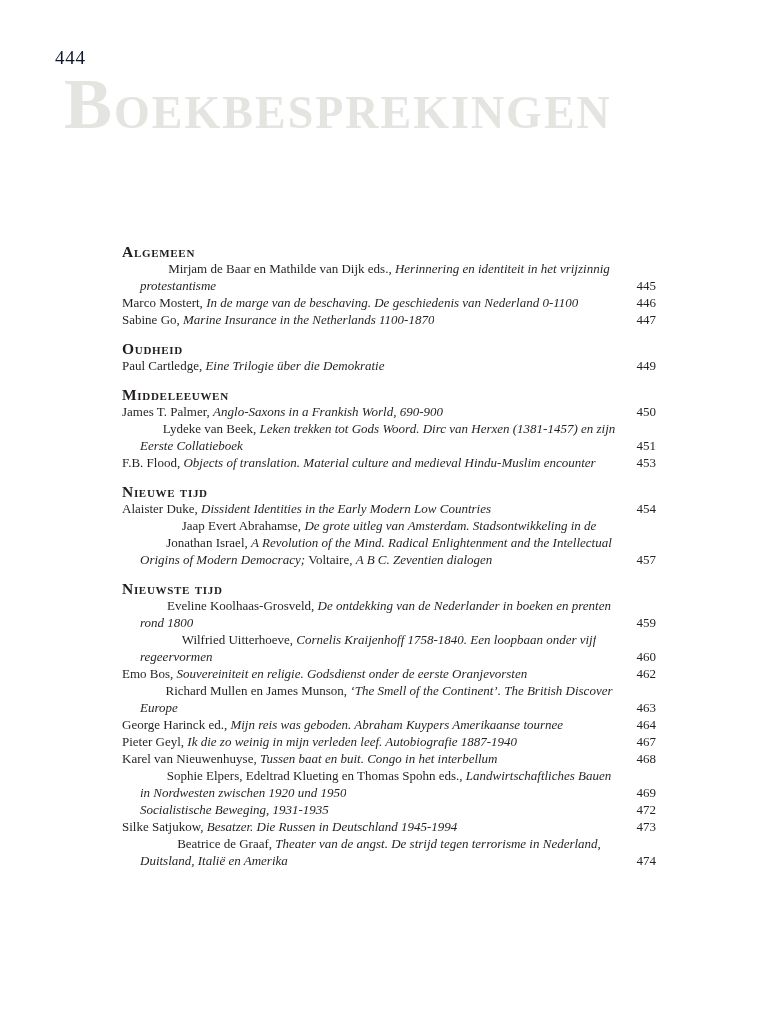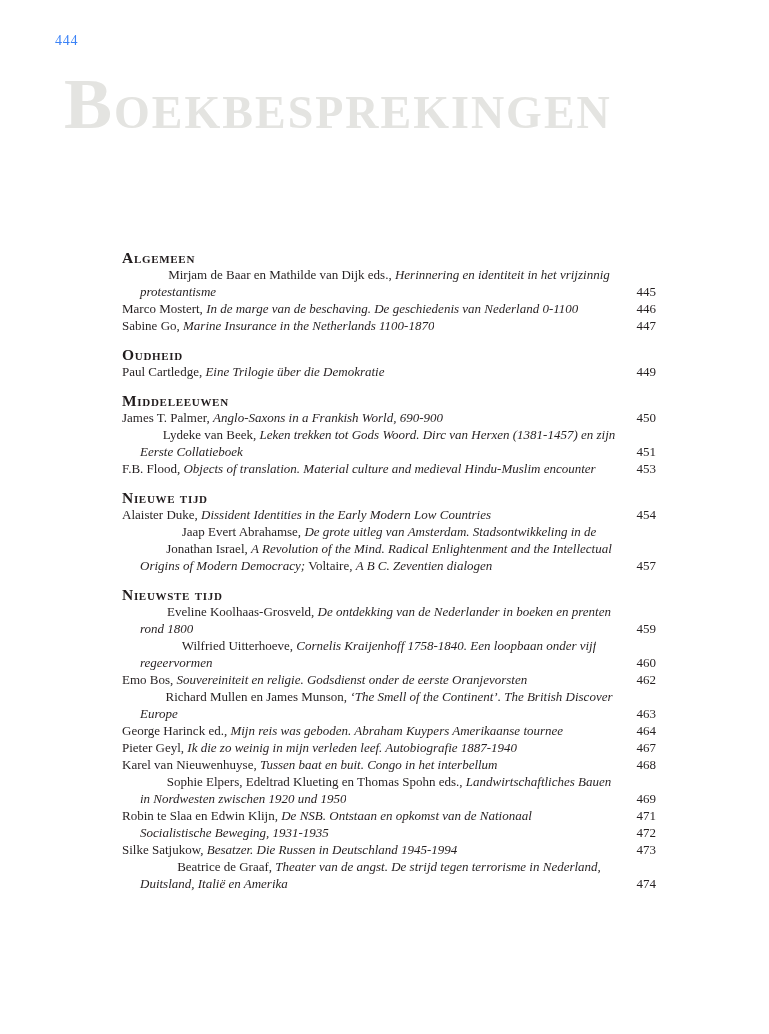--- a/index.html
+++ b/index.html
@@ -12,24 +12,24 @@
     width: 769px;
     height: 1034px;
     background: #ffffff;
     font-family: "Liberation Serif", serif;
     color: #241f20;
     overflow: hidden;
   }
   .folio {
     position: absolute;
     left: 55px;
-    top: 33px;
-    font-size: 14px;
+    top: 47px;
+    font-size: 19px;
     letter-spacing: 0.8px;
-    color: #3b82f6;
+    color: #0f172a;
   }
   .main-heading {
     position: absolute;
     left: 60px;
     top: 64px;
     margin: 4px;
     line-height: 1;
     font-weight: 700;
     font-size: 46px;
     letter-spacing: 2px;
@@ -42,21 +42,21 @@
   }
   .toc {
     position: absolute;
     left: 122px;
     top: 243px;
     width: 534px;
     font-size: 13px;
     line-height: 17px;
   }
   .section { margin-top: 12px; }
-  .section:first-child { margin-top: 6px; }
+  .section:first-child { margin-top: 0; }
   .section-title {
     font-variant: small-caps;
     font-weight: 700;
     font-size: 15.5px;
     letter-spacing: 0.7px;
     line-height: 17px;
     color: #211c1d;
   }
   .toc-line {
     display: flex;
@@ -187,24 +187,20 @@
           <span class="page-num">468</span>
         </div>
         <div class="toc-line">
           <span class="line-text"><span class="seg-r">Sophie Elpers, Edeltrad Klueting en Thomas Spohn eds., </span><span class="seg-i">Landwirtschaftliches Bauen</span></span>
         </div>
         <div class="toc-line">
           <span class="line-text indent"><span class="seg-i">in Nordwesten zwischen 1920 und 1950</span></span>
           <span class="page-num">469</span>
         </div>
         <div class="toc-line">
-          <span class="line-text"><span class="seg-r">Robin te Slaa en Edwin Klijn, </span><span class="seg-i">De NSB. Ontstaan en opkomst van de Nationaal</span></span>
-          <span class="page-num">471</span>
-        </div>
-        <div class="toc-line">
           <span class="line-text indent"><span class="seg-i">Socialistische Beweging, 1931-1935</span></span>
           <span class="page-num">472</span>
         </div>
         <div class="toc-line">
           <span class="line-text"><span class="seg-r">Silke Satjukow, </span><span class="seg-i">Besatzer. Die Russen in Deutschland 1945-1994</span></span>
           <span class="page-num">473</span>
         </div>
         <div class="toc-line">
           <span class="line-text"><span class="seg-r">Beatrice de Graaf, </span><span class="seg-i">Theater van de angst. De strijd tegen terrorisme in Nederland,</span></span>
         </div>

